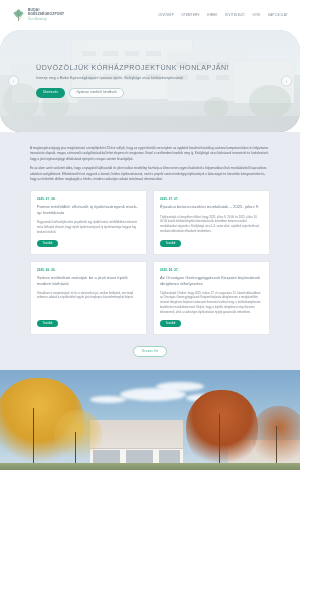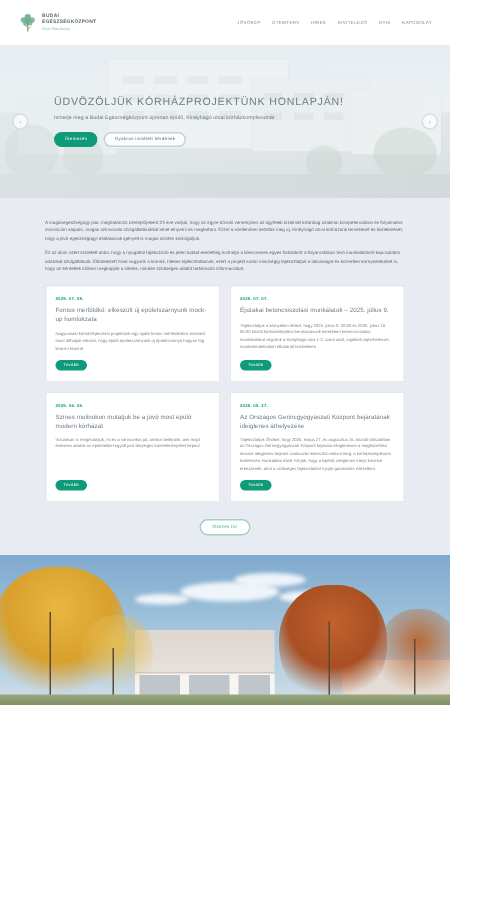--- a/index.html
+++ b/index.html
@@ -44,20 +44,21 @@
   .nav a {
     font-size:2.95px; letter-spacing:0.28px; color:#77848e;
     text-decoration:none; text-transform:uppercase; white-space:nowrap;
     font-weight:400;
   }
 
   
   .hero {
     position:relative; height:102px; overflow:hidden;
     background:#cfd6da;
+    border-radius:21px;
   }
   .hero-photo { position:absolute; inset:0; }
   .hero-sky {
     position:absolute; left:0; right:0; top:0; height:46%;
     background:linear-gradient(#d8e2ea,#e7edf1);
   }
   .hero-ground {
     position:absolute; left:0; right:0; bottom:0; height:56%;
     background:linear-gradient(#cbd3d6,#b9c2c4);
   }

